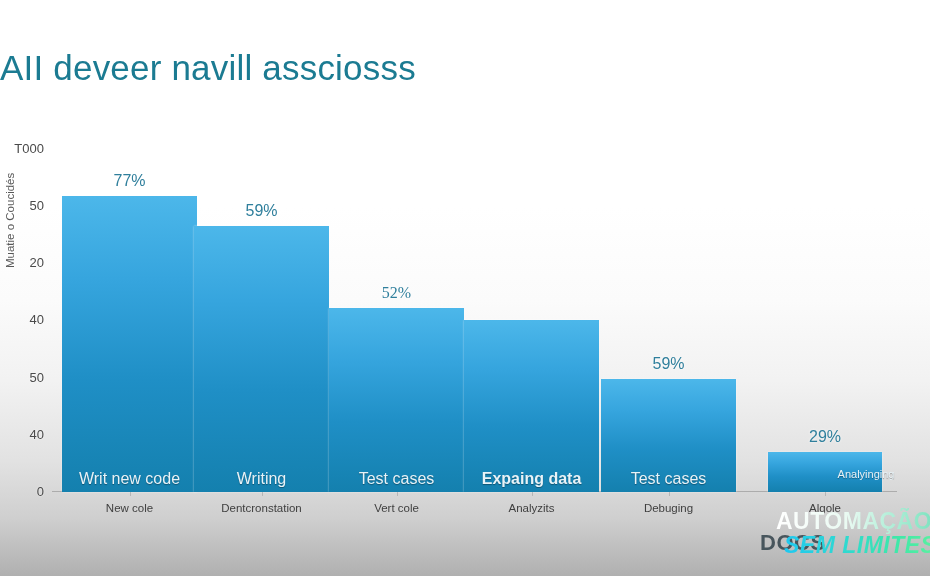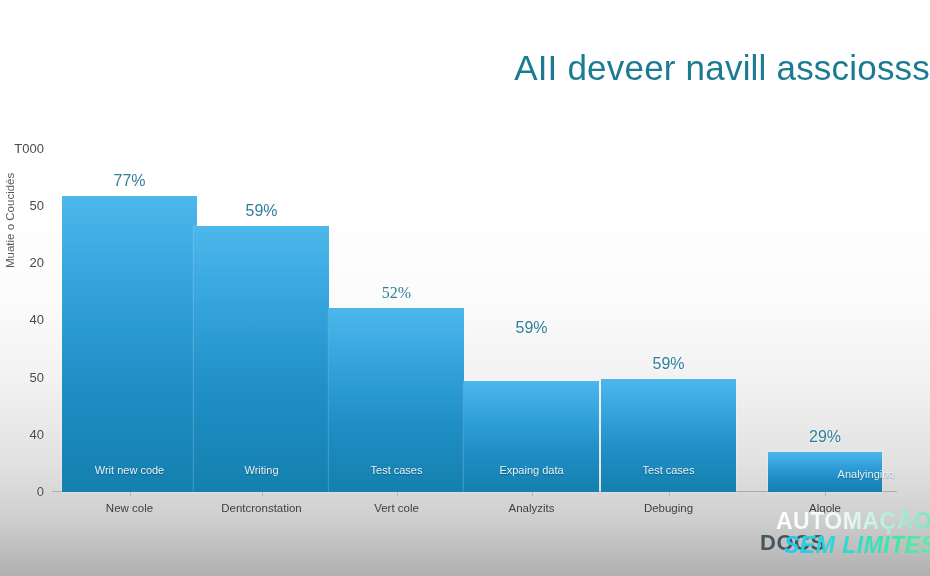--- a/index.html
+++ b/index.html
@@ -29,21 +29,21 @@
         #b0b0b0 100%);
     overflow: hidden;
   }
 
   
   #chart-title {
     position: absolute;
     left: 0;
     top: 48px;
     width: 930px;
-    text-align: right;
+    text-align: left;
     font-size: 35px;
     font-weight: 400;
     letter-spacing: 0.2px;
     color: #1b7b92;
     text-shadow: 0 0 2px rgba(255,255,255,0.9);
     white-space: nowrap;
   }
 
   
   #plot {
@@ -111,23 +111,23 @@
     text-align: center;
     font-size: 16px;
     color: #2f7f9c;
     white-space: nowrap;
     text-shadow: 0 0 3px rgba(255,255,255,0.95);
   }
   .bar-inner-label {
     position: absolute;
     left: 0;
     width: 100%;
-    bottom: 16px;
+    bottom: 4px;
     text-align: center;
-    font-size: 11px;
+    font-size: 16px;
     color: #e8f3f8;
     white-space: nowrap;
     text-shadow: 0 1px 1px rgba(0,0,0,0.35);
     overflow: hidden;
   }
   .cat-label {
     position: absolute;
     left: -14px;
     width: calc(100% + 28px);
     top: 100%;
@@ -236,21 +236,21 @@
       <div class="bar-value" style="bottom:190px;font-family:Liberation Serif, serif;">52%</div>
       <div class="bar" style="height:184px;">
         <div class="bar-inner-label">Test cases</div>
       </div>
       <div class="tick-mark"></div>
       <div class="cat-label">Vert cole</div>
     </div>
 
     <div class="bar-group" style="left:412px; width:87px; height:149px;">
       <div class="bar-value" style="bottom:155px;">59%</div>
-      <div class="bar" style="height:111px;">
+      <div class="bar" style="height:172px;font-weight:bold;">
         <div class="bar-inner-label">Expaing data</div>
       </div>
       <div class="tick-mark"></div>
       <div class="cat-label">Analyzits</div>
     </div>
 
     <div class="bar-group" style="left:549px; width:87px; height:113px;">
       <div class="bar-value" style="bottom:119px;">59%</div>
       <div class="bar" style="height:113px;">
         <div class="bar-inner-label">Test cases</div>

